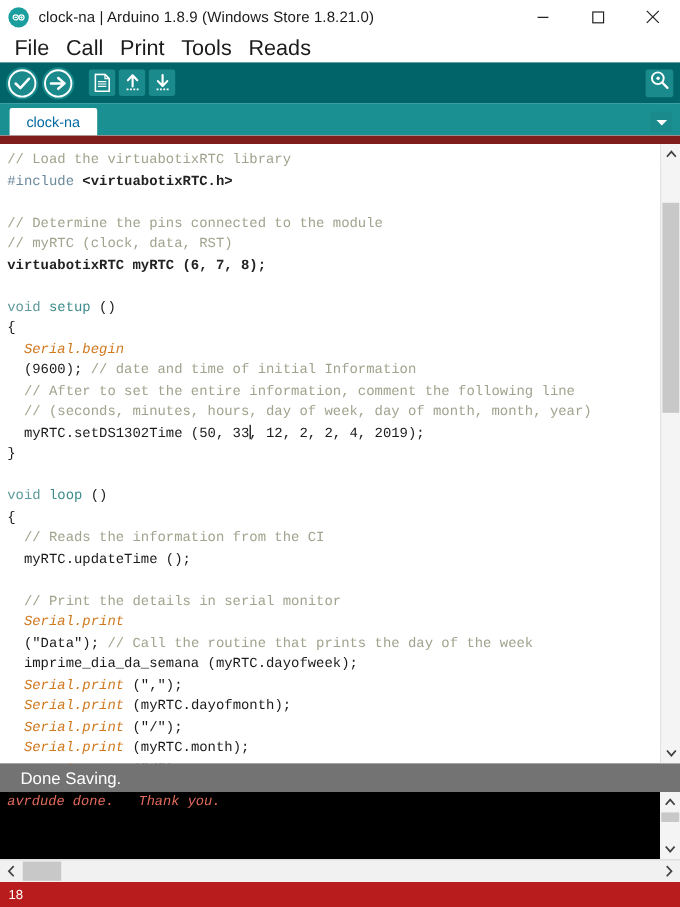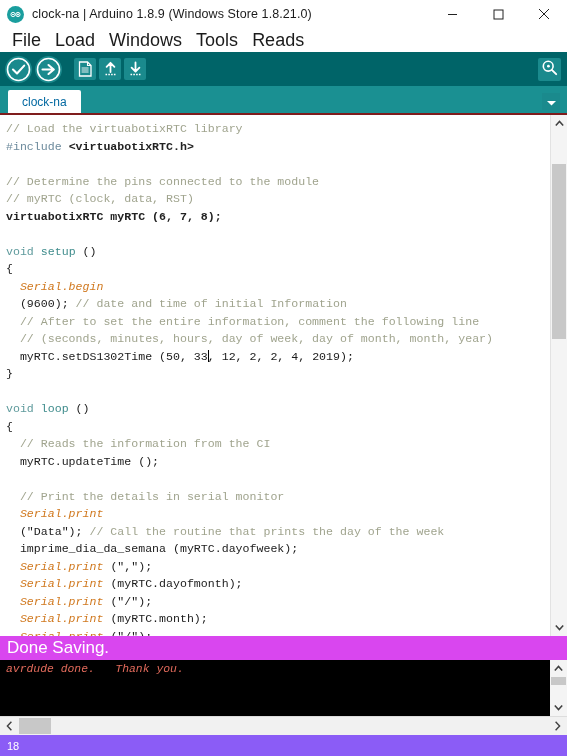--- a/index.html
+++ b/index.html
@@ -104,21 +104,21 @@
     display: flex; align-items: center; justify-content: center;
   }
 
   
   .editor-wrap {
     flex: 1 1 auto;
     position: relative;
     background: #ffffff;
     display: flex;
     overflow: hidden;
-    border-top: 2px solid #7f1d1d;
+    border-top: 7px solid #7f1d1d;
   }
   .code {
     flex: 1 1 auto;
     padding: 5px 0 0 6px;
     font-family: "Liberation Mono", "DejaVu Sans Mono", monospace;
     font-size: 11.6px;
     line-height: 17.5px;
     color: #1a1a1a;
     white-space: pre;
     overflow: hidden;
@@ -153,25 +153,25 @@
   .vs-track { flex: 1 1 auto; position: relative; }
   .vs-thumb {
     position: absolute; left: 1px; right: 1px;
     top: 32px; height: 175px;
     background: #c8c8c8;
   }
 
   
   .statusmsg {
     flex: 0 0 24px; height: 24px;
-    background: #d946ef;
+    background: #737373;
     color: #ffffff;
-    font-size: 17px;
-    display: flex; align-items: center;
-    padding-left: 7px;
+    font-size: 14px;
+    display: flex; align-items: center;
+    padding-left: 17px;
     font-family: "Liberation Sans", sans-serif;
   }
 
   
   .console-wrap {
     flex: 0 0 56px; height: 56px;
     background: #000000;
     display: flex;
     position: relative;
   }
@@ -213,21 +213,21 @@
   .hs-track { flex: 1 1 auto; height: 19px; position: relative; }
   .hs-thumb {
     position: absolute; left: 0px; top: 1px;
     width: 32px; height: 16px; background: #c8c8c8;
   }
   .hs-arrow.right { margin-left: auto; }
 
   
   .statusbar {
     flex: 0 0 21px; height: 21px;
-    background: #8b5cf6;
+    background: #b91c1c;
     color: #ffffff;
     font-size: 11px;
     display: flex; align-items: center;
     padding: 0 9px 0 7px;
   }
   .sb-right { margin-left: auto; white-space: nowrap; }
 </style>
 </head>
 <body>
 
@@ -259,22 +259,22 @@
       <div class="winbtn">
         <svg width="12" height="12" viewBox="0 0 12 12">
             <path d="M1 1 L11 11 M11 1 L1 11" stroke="#222" stroke-width="1"></path>
           </svg>
       </div>
     </div>
   </div>
 
   <div class="menubar">
     <div class="menu-item">File</div>
-    <div class="menu-item">Load</div>
-    <div class="menu-item">Windows</div>
+    <div class="menu-item">Call</div>
+    <div class="menu-item">Print</div>
     <div class="menu-item">Tools</div>
     <div class="menu-item">Reads</div>
   </div>
 
   <div class="toolbar">
     <div class="tbtn round">
       <span>
         <svg width="25" height="25" viewBox="0 0 25 25">
           <circle cx="12.5" cy="12.5" r="11" fill="none" stroke="#ffffff" stroke-width="1.6"></circle>
           <path d="M7 12.6 L11 16.5 L18.2 8.6" fill="none" stroke="#ffffff" stroke-width="2.1" stroke-linecap="round" stroke-linejoin="round"></path>

